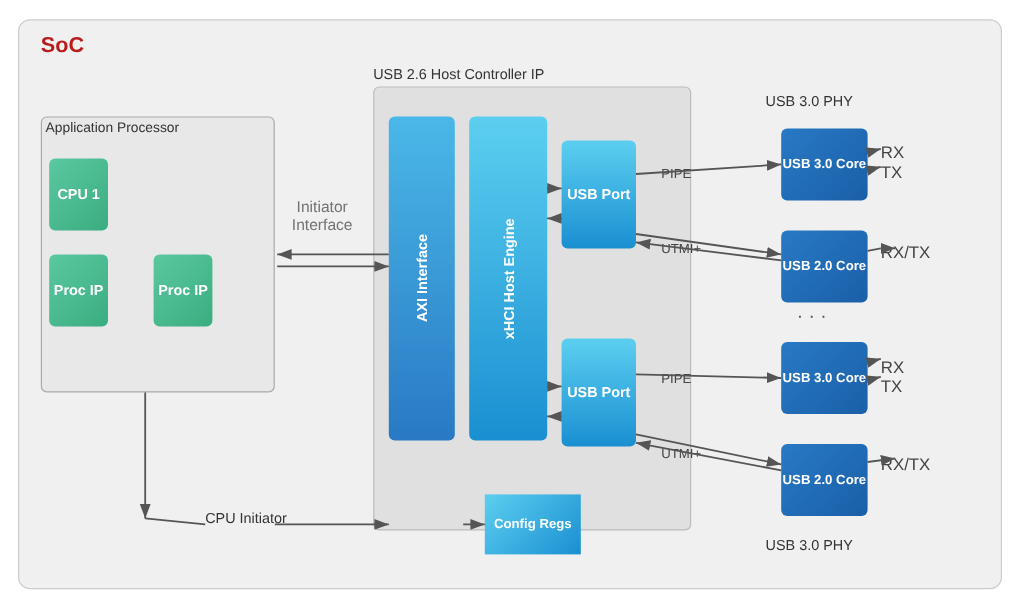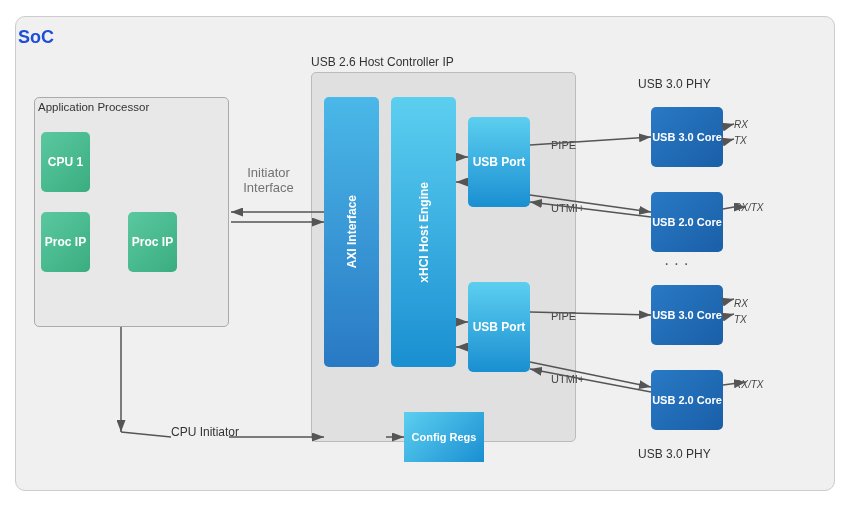--- a/index.html
+++ b/index.html
@@ -16,24 +16,24 @@
       width: 820px;
       height: 475px;
       background: #f0f0f0;
       border-radius: 10px;
       position: relative;
       border: 1.5px solid #ccc;
     }
     .soc-label {
       position: absolute;
       top: 10px;
-      left: 2px;
+      left: 18px;
       font-size: 18px;
       font-weight: bold;
-      color: #1d4ed8;
+      color: #b91c1c;
     }
     
     .app-processor-box {
       position: absolute;
       top: 80px;
       left: 18px;
       width: 195px;
       height: 230px;
       background: #e8e8e8;
       border: 1.5px solid #aaa;
@@ -247,23 +247,22 @@
       position: absolute;
       top: 238px;
       left: 648px;
       font-size: 16px;
       color: #555;
     }
 
     
     .rxtx-label {
       position: absolute;
-      font-size: 10px;
+      font-size: 14px;
       color: #444;
-      font-style: italic;
     }
 
     
     .arrows-svg {
       position: absolute;
       top: 0; left: 0;
       width: 820px;
       height: 475px;
       pointer-events: none;
     }

